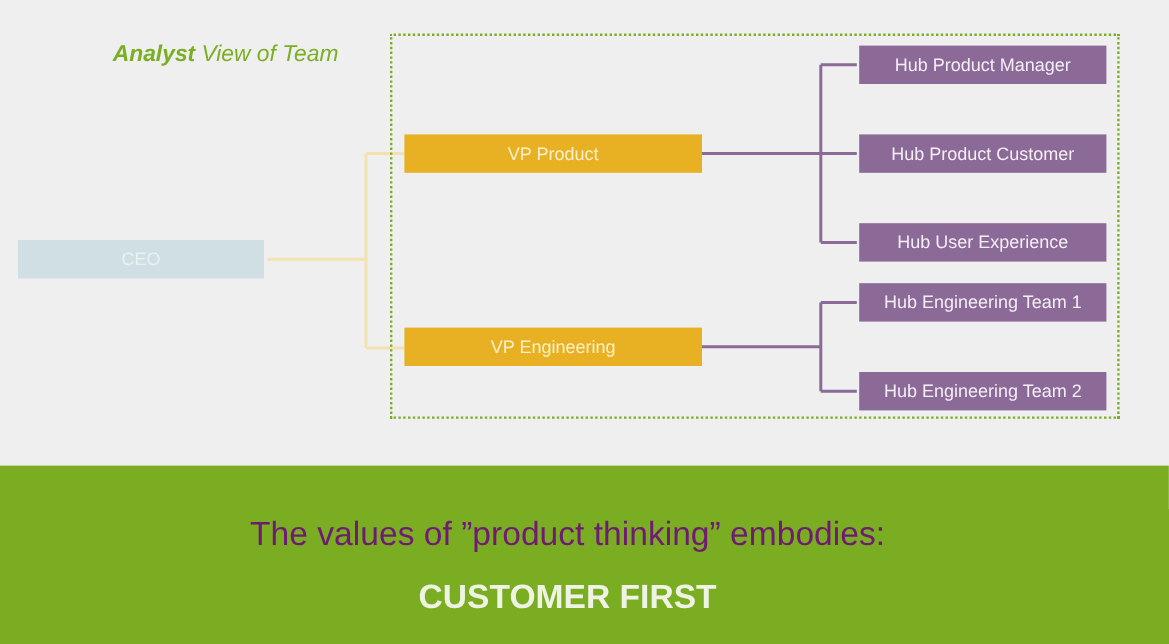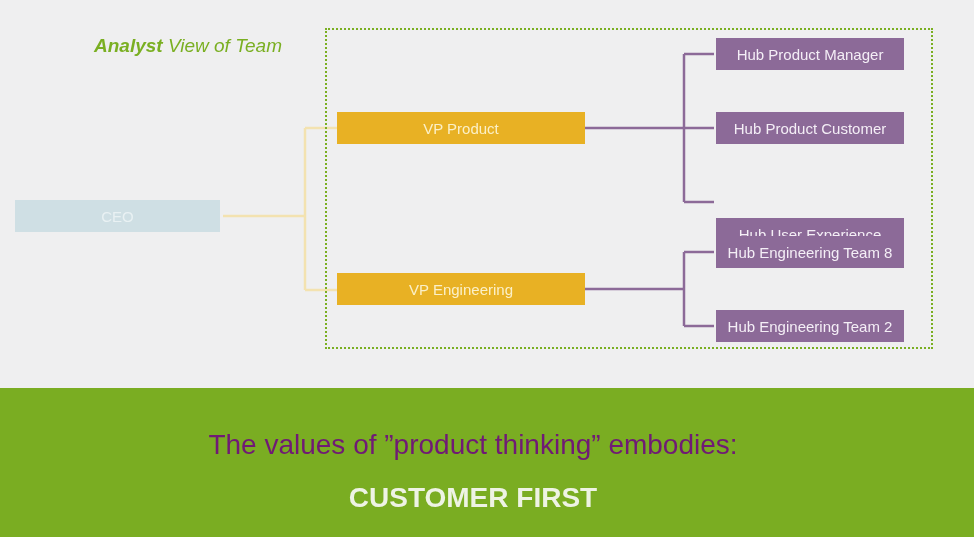--- a/index.html
+++ b/index.html
@@ -27,21 +27,21 @@
       font-size: 15px; white-space: nowrap;
     }
     .node.ceo {
       left: 15px; top: 200px; width: 205px; height: 32px;
       background: #cfdfe4; color: #e9f1f3; font-size: 15px;
     }
     .node.vp {
       width: 248px; height: 32px; background: #e8b124; color: #fbf0c8;
     }
     .node.hub {
-      width: 188px; height: 32px; background: #8c6a98; color: #f4eef6;
+      width: 206px; height: 32px; background: #8c6a98; color: #f4eef6;
       font-size: 15px;
     }
     .banner {
       position: absolute; left: 0; top: 388px; width: 974px; height: 149px;
       background: #7aad22;
     }
     .banner-text1 {
       position: absolute; left: 0; top: 429px; width: 946px;
       text-align: center; color: #701a75; font-size: 28px;
     }
@@ -82,20 +82,20 @@
 
   <div class="title"><b>Analyst</b><span> View of Team</span></div>
 
   <div class="node ceo">CEO</div>
 
   <div class="node vp" style="left:337px; top:112px;">VP Product</div>
   <div class="node vp" style="left:337px; top:273px;">VP Engineering</div>
 
   <div class="node hub" style="left:716px; top:38px;">Hub Product Manager</div>
   <div class="node hub" style="left:716px; top:112px;">Hub Product Customer</div>
-  <div class="node hub" style="left:716px; top:186px;margin-top:32px;">Hub User Experience</div>
-  <div class="node hub" style="left:716px; top:236px;">Hub Engineering Team 8</div>
+  <div class="node hub" style="left:716px; top:186px;">Hub User Experience</div>
+  <div class="node hub" style="left:716px; top:236px;">Hub Engineering Team 1</div>
   <div class="node hub" style="left:716px; top:310px;">Hub Engineering Team 2</div>
 </div>
 
 <div class="banner"></div>
 <div class="banner-text1">The values of ”product thinking” embodies:</div>
 <div class="banner-text2">CUSTOMER FIRST</div>
 
 </body></html>

